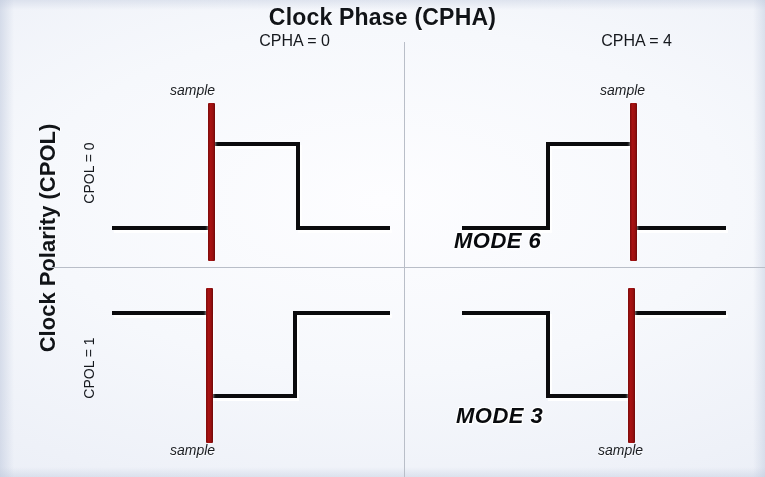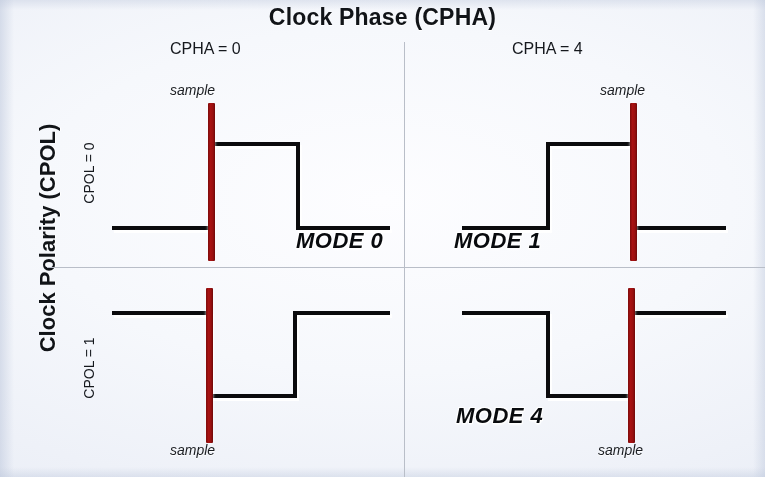--- a/index.html
+++ b/index.html
@@ -55,24 +55,24 @@
     color: #111418;
     transform: rotate(-90deg);
     transform-origin: center center;
     text-shadow: 0 1px 0 #ffffff;
     white-space: nowrap;
   }
 
   
   .col-label {
     position: absolute;
-    top: 40px;
+    top: 32px;
     font-size: 16px;
     color: #15181d;
-    text-align: left;
+    text-align: right;
     width: 160px;
   }
   .col-label.c0 { left: 170px; }
   .col-label.c1 { left: 512px; }
 
   .row-label {
     position: absolute;
     font-size: 14px;
     color: #15181d;
     white-space: nowrap;
@@ -180,45 +180,44 @@
   <div class="divider-v"></div>
   <div class="divider-h"></div>
 
   <div class="quad q0">
     <svg class="wave-svg" width="290" height="170" viewBox="0 0 290 170">
       <path class="wave-shadow" d="M 2 133 L 102 133 L 102 49 L 188 49 L 188 133 L 280 133" transform="translate(2,3)"></path>
       <path class="wave-path" d="M 2 133 L 102 133 L 102 49 L 188 49 L 188 133 L 280 133"></path>
     </svg>
     <div class="sample-bar" style="left:98px; top:8px; height:158px;"></div>
     <div class="sample-label" style="left:60px; top:-13px;">sample</div>
-    <div class="mode-label" style="left:186px; top:133px;">MODE 0</div>
   </div>
 
   <div class="quad q1">
     <svg class="wave-svg" width="290" height="170" viewBox="0 0 290 170">
       <path class="wave-shadow" d="M 10 133 L 96 133 L 96 49 L 182 49 L 182 133 L 274 133" transform="translate(2,3)"></path>
       <path class="wave-path" d="M 10 133 L 96 133 L 96 49 L 182 49 L 182 133 L 274 133"></path>
     </svg>
     <div class="sample-bar" style="left:178px; top:8px; height:158px;"></div>
     <div class="sample-label" style="left:148px; top:-13px;">sample</div>
-    <div class="mode-label" style="left:2px; top:133px;">MODE 1</div>
+    <div class="mode-label" style="left:2px; top:133px;">MODE 6</div>
   </div>
 
   <div class="quad q2">
     <svg class="wave-svg" width="290" height="170" viewBox="0 0 290 170">
       <path class="wave-shadow" d="M 2 28 L 100 28 L 100 111 L 185 111 L 185 28 L 280 28" transform="translate(2,3)"></path>
       <path class="wave-path" d="M 2 28 L 100 28 L 100 111 L 185 111 L 185 28 L 280 28"></path>
     </svg>
     <div class="sample-bar" style="left:96px; top:3px; height:155px;"></div>
     <div class="sample-label" style="left:60px; top:157px;">sample</div>
   </div>
 
   <div class="quad q3">
     <svg class="wave-svg" width="290" height="170" viewBox="0 0 290 170">
       <path class="wave-shadow" d="M 10 28 L 96 28 L 96 111 L 180 111 L 180 28 L 274 28" transform="translate(2,3)"></path>
       <path class="wave-path" d="M 10 28 L 96 28 L 96 111 L 180 111 L 180 28 L 274 28"></path>
     </svg>
     <div class="sample-bar" style="left:176px; top:3px; height:155px;"></div>
     <div class="sample-label" style="left:146px; top:157px;">sample</div>
-    <div class="mode-label" style="left:4px; top:118px;">MODE 4</div>
+    <div class="mode-label" style="left:4px; top:118px;">MODE 3</div>
   </div>
 
 </div>
 
 </body></html>

